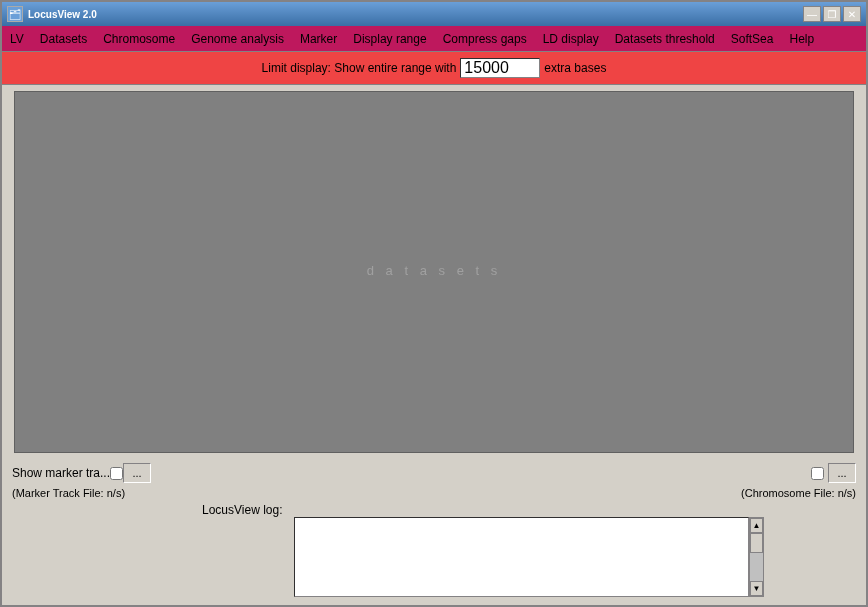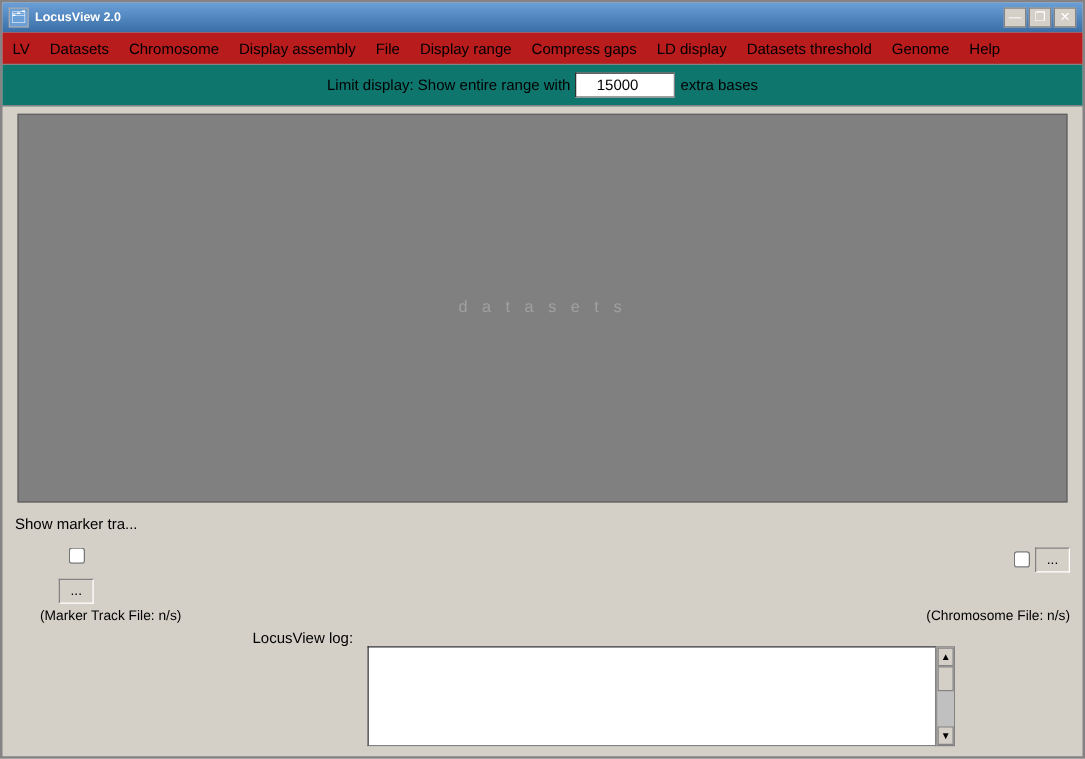--- a/index.html
+++ b/index.html
@@ -55,53 +55,53 @@
       border: 1px solid #848284;
       display: flex;
       align-items: center;
       justify-content: center;
       font-size: 10px;
       cursor: pointer;
       font-family: Arial;
     }
     .title-btn.close { background: #d4d0c8; }
     .menubar {
-      background: #b91c1c;
+      background: #be185d;
       display: flex;
       align-items: center;
       border-bottom: 1px solid #848284;
       padding: 2px 0;
       height: 26px;
     }
     .menu-item {
       padding: 2px 8px;
       cursor: pointer;
       font-size: 12px;
       color: #000;
       white-space: nowrap;
     }
     .toolbar-area {
-      background: #0f766e;
+      background: #ef4444;
       padding: 6px 10px;
       display: flex;
       align-items: center;
       justify-content: center;
       border-bottom: 1px solid #848284;
     }
     .toolbar-label {
       font-size: 12px;
       color: #000;
     }
     .toolbar-input {
       width: 80px;
       height: 20px;
       border: 1px inset #848284;
       background: white;
-      padding: 1px 16px;
-      font-size: 12px;
+      padding: 1px 3px;
+      font-size: 16px;
       margin: 0 4px;
     }
     .main-content {
       flex: 1;
       display: flex;
       flex-direction: column;
       padding: 6px 12px;
       gap: 5px;
     }
     .canvas-area {
@@ -141,22 +141,21 @@
       gap: 4px;
     }
     .bottom-row1 {
       display: flex;
       align-items: center;
       justify-content: space-between;
     }
     .bottom-left {
       display: flex;
       align-items: center;
-      gap: 12px;
-      flex-direction: column;
+      gap: 0;
     }
     .bottom-right {
       display: flex;
       align-items: center;
       gap: 4px;
     }
     .bottom-label {
       font-size: 12px;
       color: #000;
     }
@@ -178,21 +177,20 @@
       font-size: 11px;
       display: flex;
       align-items: center;
       justify-content: center;
     }
     .bottom-row2 {
       display: flex;
       justify-content: space-between;
       font-size: 11px;
       color: #000;
-      margin-left: 20px;
     }
     .log-area {
       display: flex;
       flex-direction: column;
       align-items: center;
       padding: 0 10px 8px 10px;
       justify-content: center;
     }
     .log-label {
       font-size: 12px;
@@ -261,27 +259,27 @@
       <div class="title-btn">—</div>
       <div class="title-btn">❐</div>
       <div class="title-btn close">✕</div>
     </div>
   </div>
 
   <div class="menubar">
     <div class="menu-item">LV</div>
     <div class="menu-item">Datasets</div>
     <div class="menu-item">Chromosome</div>
-    <div class="menu-item">Display assembly</div>
-    <div class="menu-item">File</div>
+    <div class="menu-item">Genome analysis</div>
+    <div class="menu-item">Marker</div>
     <div class="menu-item">Display range</div>
     <div class="menu-item">Compress gaps</div>
     <div class="menu-item">LD display</div>
     <div class="menu-item">Datasets threshold</div>
-    <div class="menu-item">Genome</div>
+    <div class="menu-item">SoftSea</div>
     <div class="menu-item">Help</div>
   </div>
 
   <div class="toolbar-area">
     <span class="toolbar-label">Limit display:  Show entire range with</span>
     <input class="toolbar-input" type="text" value="15000" style="">
     <span class="toolbar-label">extra bases</span>
   </div>
 
   <div class="main-content">

